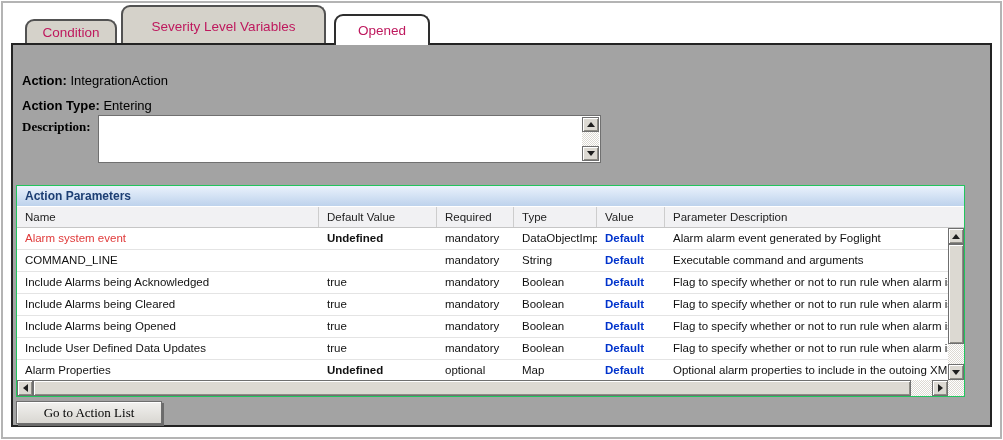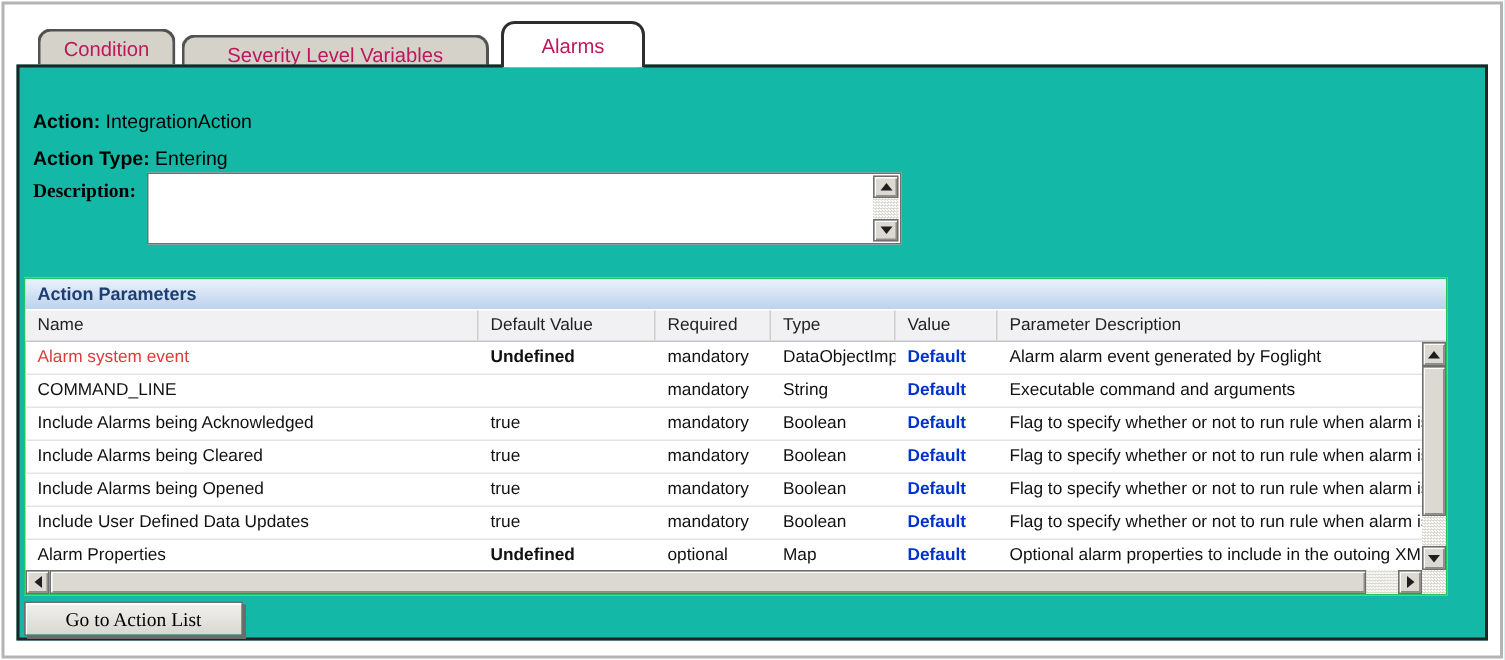--- a/index.html
+++ b/index.html
@@ -7,26 +7,26 @@
   #stage { position:relative; width:1003px; height:440px; background:#fff; overflow:hidden; }
 
   
   .outer-frame { position:absolute; inset:1px; border:2px solid #b4b4b4; background:#fff; }
 
   
   .tab { position:absolute; display:flex; align-items:center; justify-content:center;
          font-size:13.5px; color:#be185d; background:#d5d2ca;
          border:2px solid #525252; border-bottom:none; border-radius:9px 9px 0 0; z-index:2; cursor:default; }
   .tab.t0 { left:25px;  top:19px; width:92px;  height:24px; }
-  .tab.t1 { left:121px; top:23px; width:205px; height:24px; }
+  .tab.t1 { left:121px; top:5px; width:205px; height:40px; }
   .tab.t2 { left:334px; top:14px; width:96px;  height:31px; background:#fff; border-color:#2e2e2e; z-index:6; }
 
   
   .panel { position:absolute; left:11px; top:43px; width:981px; height:384px;
-           border:2px solid #232323; background:#14b8a6; z-index:3; }
+           border:2px solid #232323; background:#a3a3a3; z-index:3; }
 
   .fline { position:absolute; left:9px; font-size:13px; color:#000; white-space:nowrap; }
   .fline b { font-weight:bold; }
   .l-action { top:28px; }
   .l-actiontype { top:53px; }
   .l-desc { top:74px;font-family:Liberation Serif, serif; }
 
   .desc-box { position:absolute; left:85px; top:70px; width:503px; height:48px;
               border:1px solid #707070; background:#fff; }
   .desc-text { position:absolute; left:1px; top:1px; right:18px; bottom:1px; border:none; resize:none;
@@ -89,21 +89,21 @@
 <div id="stage">
   <div class="outer-frame"></div>
 
   <div class="tab t0">
     <span>Condition</span>
   </div>
   <div class="tab t1">
     <span>Severity Level Variables</span>
   </div>
   <div class="tab t2">
-    <span>Alarms</span>
+    <span>Opened</span>
   </div>
 
   <div class="panel">
 
     <div class="fline l-action">
       <b>Action:</b>
       <span>IntegrationAction</span>
     </div>
 
     <div class="fline l-actiontype">

